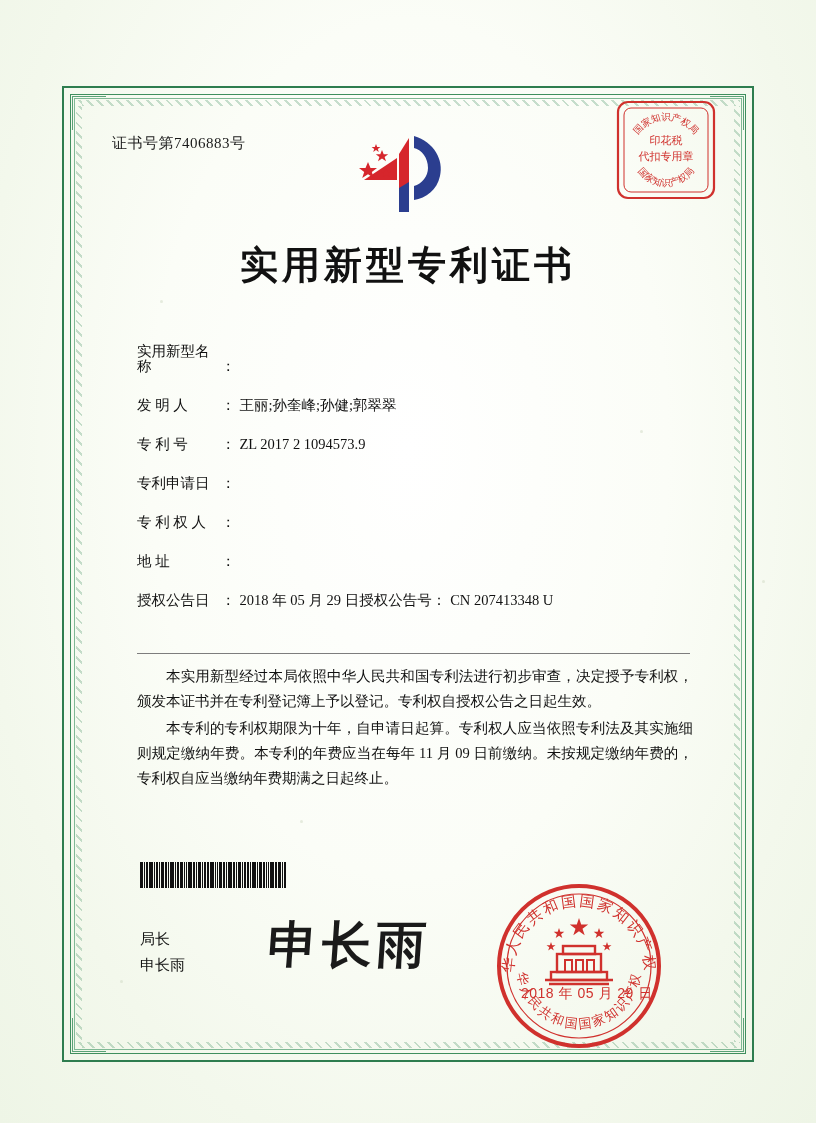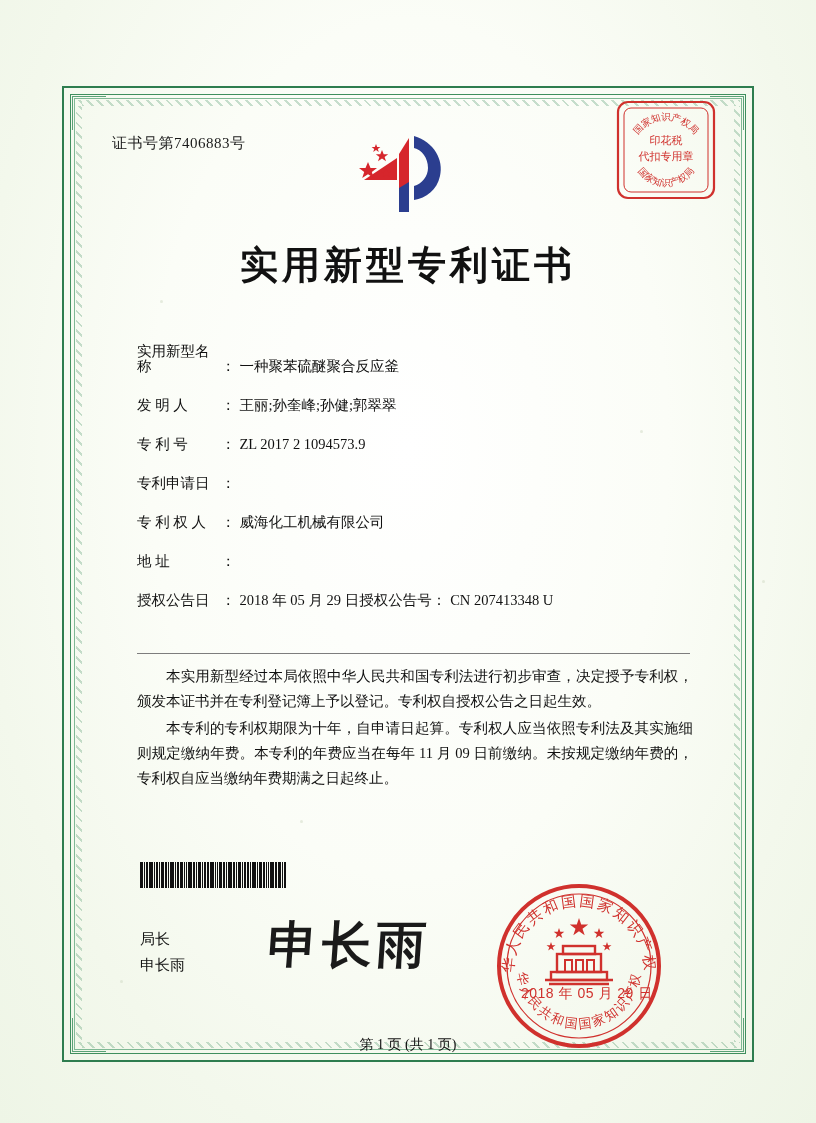--- a/index.html
+++ b/index.html
@@ -277,40 +277,38 @@
       <text x="54" y="64" font-size="11" fill="#d0312d" text-anchor="middle" font-family="'DejaVu Serif',serif">代扣专用章</text>
     </svg>
   </div>
 
   <div class="title">实用新型专利证书</div>
 
   <div class="fields">
     <div class="field-row">
       <span class="field-label">实用新型名称</span>
       <span class="field-colon">：</span>
-      <span class="field-value">一种聚苯硫醚聚合反应釜</span>
     </div>
     <div class="field-row">
       <span class="field-label">发  明  人</span>
       <span class="field-colon">：</span>
       <span class="field-value">王丽;孙奎峰;孙健;郭翠翠</span>
     </div>
     <div class="field-row">
       <span class="field-label">专  利  号</span>
       <span class="field-colon">：</span>
       <span class="field-value">ZL 2017 2 1094573.9</span>
     </div>
     <div class="field-row">
       <span class="field-label">专利申请日</span>
       <span class="field-colon">：</span>
     </div>
     <div class="field-row">
       <span class="field-label">专 利 权 人</span>
       <span class="field-colon">：</span>
-      <span class="field-value">威海化工机械有限公司</span>
     </div>
     <div class="field-row">
       <span class="field-label">地      址</span>
       <span class="field-colon">：</span>
     </div>
     <div class="field-row two">
       <span class="field-label">授权公告日</span>
       <span class="field-colon">：</span>
       <span class="field-value">2018 年 05 月 29 日</span>
       <span class="second-label">授权公告号</span>
@@ -412,14 +410,13 @@
         <polygon points="86,38 88.2,44.6 95.2,44.6 89.5,48.7 91.7,55.3 86,51.2 80.3,55.3 82.5,48.7 76.8,44.6 83.8,44.6"></polygon>
         <polygon points="66,48 67.3,51.8 71.3,51.8 68.1,54.2 69.3,58 66,55.7 62.7,58 63.9,54.2 60.7,51.8 64.7,51.8"></polygon>
         <polygon points="106,48 107.3,51.8 111.3,51.8 108.1,54.2 109.3,58 106,55.7 102.7,58 103.9,54.2 100.7,51.8 104.7,51.8"></polygon>
         <polygon points="58,62 59.1,65.2 62.5,65.2 59.7,67.2 60.8,70.4 58,68.4 55.2,70.4 56.3,67.2 53.5,65.2 56.9,65.2"></polygon>
         <polygon points="114,62 115.1,65.2 118.5,65.2 115.7,67.2 116.8,70.4 114,68.4 111.2,70.4 112.3,67.2 109.5,65.2 112.9,65.2"></polygon>
       </g>
     </svg>
   </div>
   <div class="seal-date">2018 年 05 月 29 日</div>
 
-  <div class="page-no">第 1 页 (共 1 页)</div>
 </div>
 
 </body></html>

